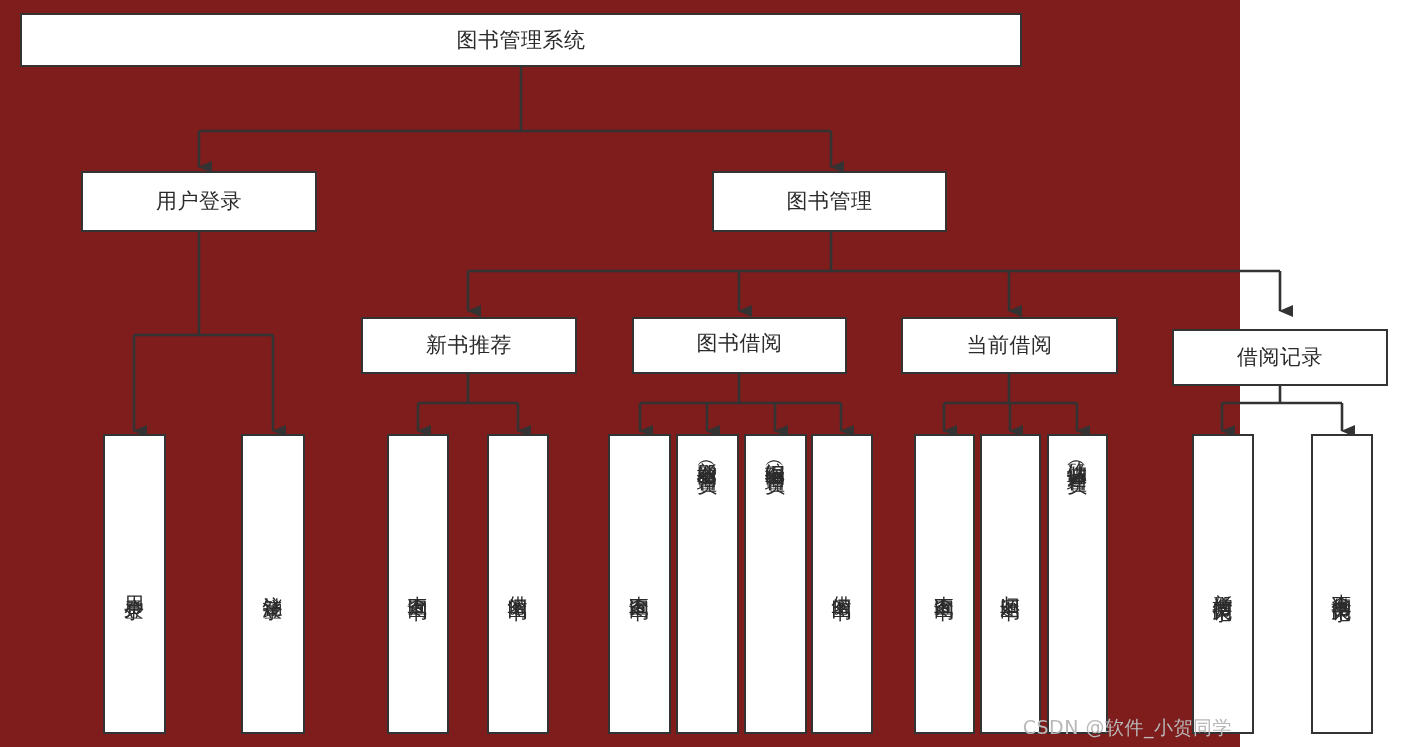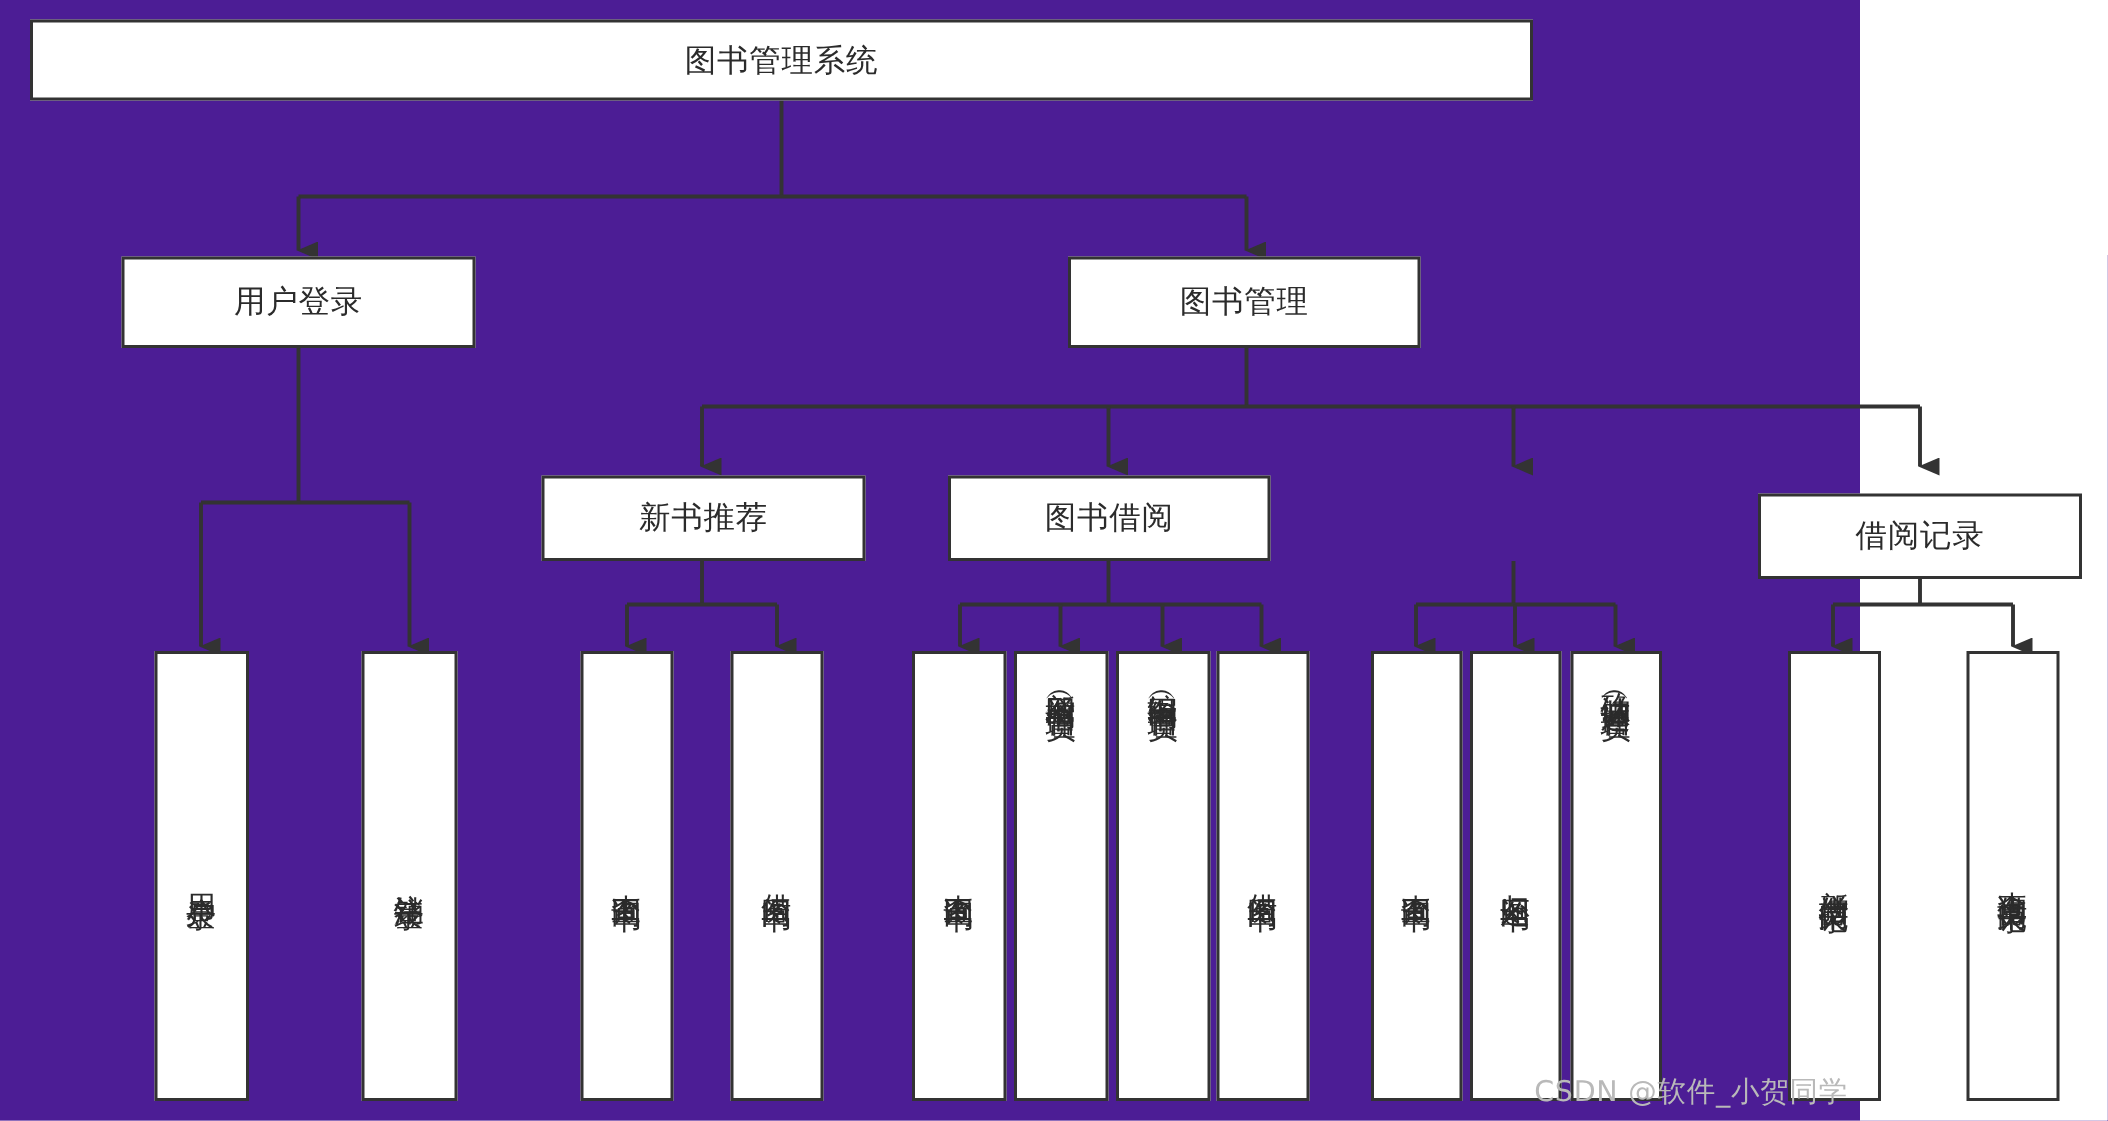--- a/index.html
+++ b/index.html
@@ -11,21 +11,21 @@
     width: 1405px;
     height: 747px;
     font-family: "DejaVu Sans", "Liberation Sans", sans-serif;
     overflow: hidden;
     position: relative;
   }
   #diagram-root {
     position: relative;
     width: 1240px;
     height: 747px;
-    background: #4c1d95;
+    background: #7f1d1d;
   }
   svg.diagram-canvas {
     position: absolute;
     top: 0;
     left: 0;
     width: 1405px;
     height: 747px;
   }
   .node-box {
     position: absolute;
@@ -136,22 +136,25 @@
   <div class="node-box" style="left:81px; top:171px; width:236px; height:61px;">
     <span class="node-label">用户登录</span>
   </div>
   <div class="node-box" style="left:361px; top:317px; width:216px; height:57px;">
     <span class="node-label">新书推荐</span>
   </div>
 
   <div class="node-box" style="left:712px; top:171px; width:235px; height:61px;">
     <span class="node-label">图书管理</span>
   </div>
-  <div class="node-box" style="left:632px; top:317px; width:215px; height:57px;">
+  <div class="node-box" style="left:632px; top:317px; width:215px; height:57px;font-family:Liberation Mono, monospace;">
     <span class="node-label">图书借阅</span>
+  </div>
+  <div class="node-box" style="left:901px; top:317px; width:217px; height:57px;">
+    <span class="node-label">当前借阅</span>
   </div>
   <div class="node-box" style="left:1172px; top:317px; width:216px; height:57px;margin-top:12px;">
     <span class="node-label">借阅记录</span>
   </div>
 
   <div class="node-box vertical centered" style="left:103px; top:434px; width:63px; height:300px;">
     <span class="node-label">用户登录</span>
   </div>
   <div class="node-box vertical centered" style="left:241px; top:434px; width:64px; height:300px;">
     <span class="node-label">注销登录</span>

